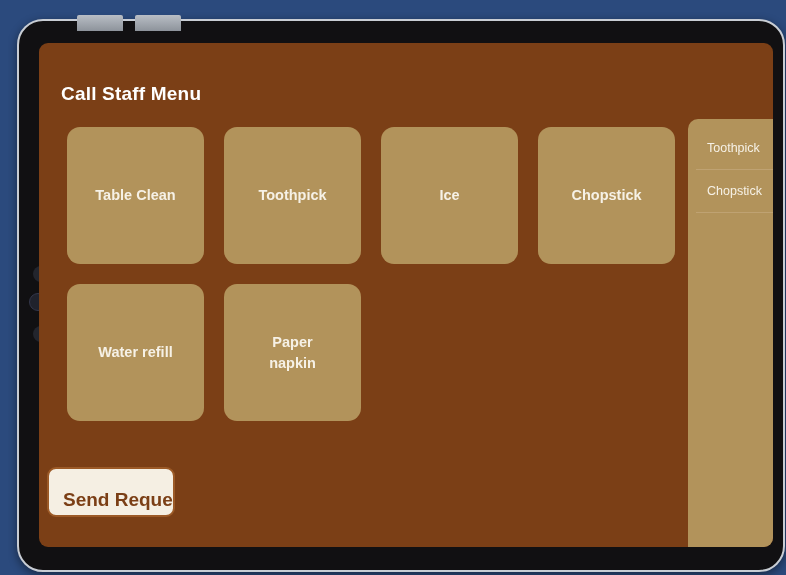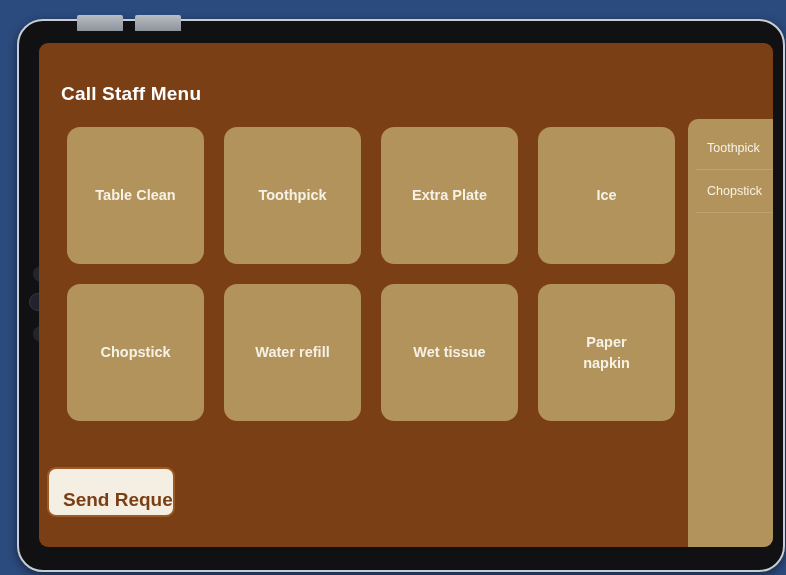--- a/index.html
+++ b/index.html
@@ -192,25 +192,23 @@
   <div id="ambient-sensor-bottom"></div>
 
   <div id="tablet-screen">
     <div id="app-root">
 
       <div id="page-title">Call Staff Menu</div>
 
       <div id="request-tile-grid">
           <button class="request-tile">Table Clean</button>
           <button class="request-tile">Toothpick</button>
-          <button class="request-tile">Extra Plate</button>
           <button class="request-tile">Ice</button>
           <button class="request-tile">Chopstick</button>
           <button class="request-tile">Water refill</button>
-          <button class="request-tile">Wet tissue</button>
           <button class="request-tile">Paper
 napkin</button>
         </div>
 
       <div id="selection-panel">
         <ul id="selected-items-list">
             <li class="selected-item">Toothpick</li>
             <li class="selected-item">Chopstick</li>
           </ul>
       </div>

